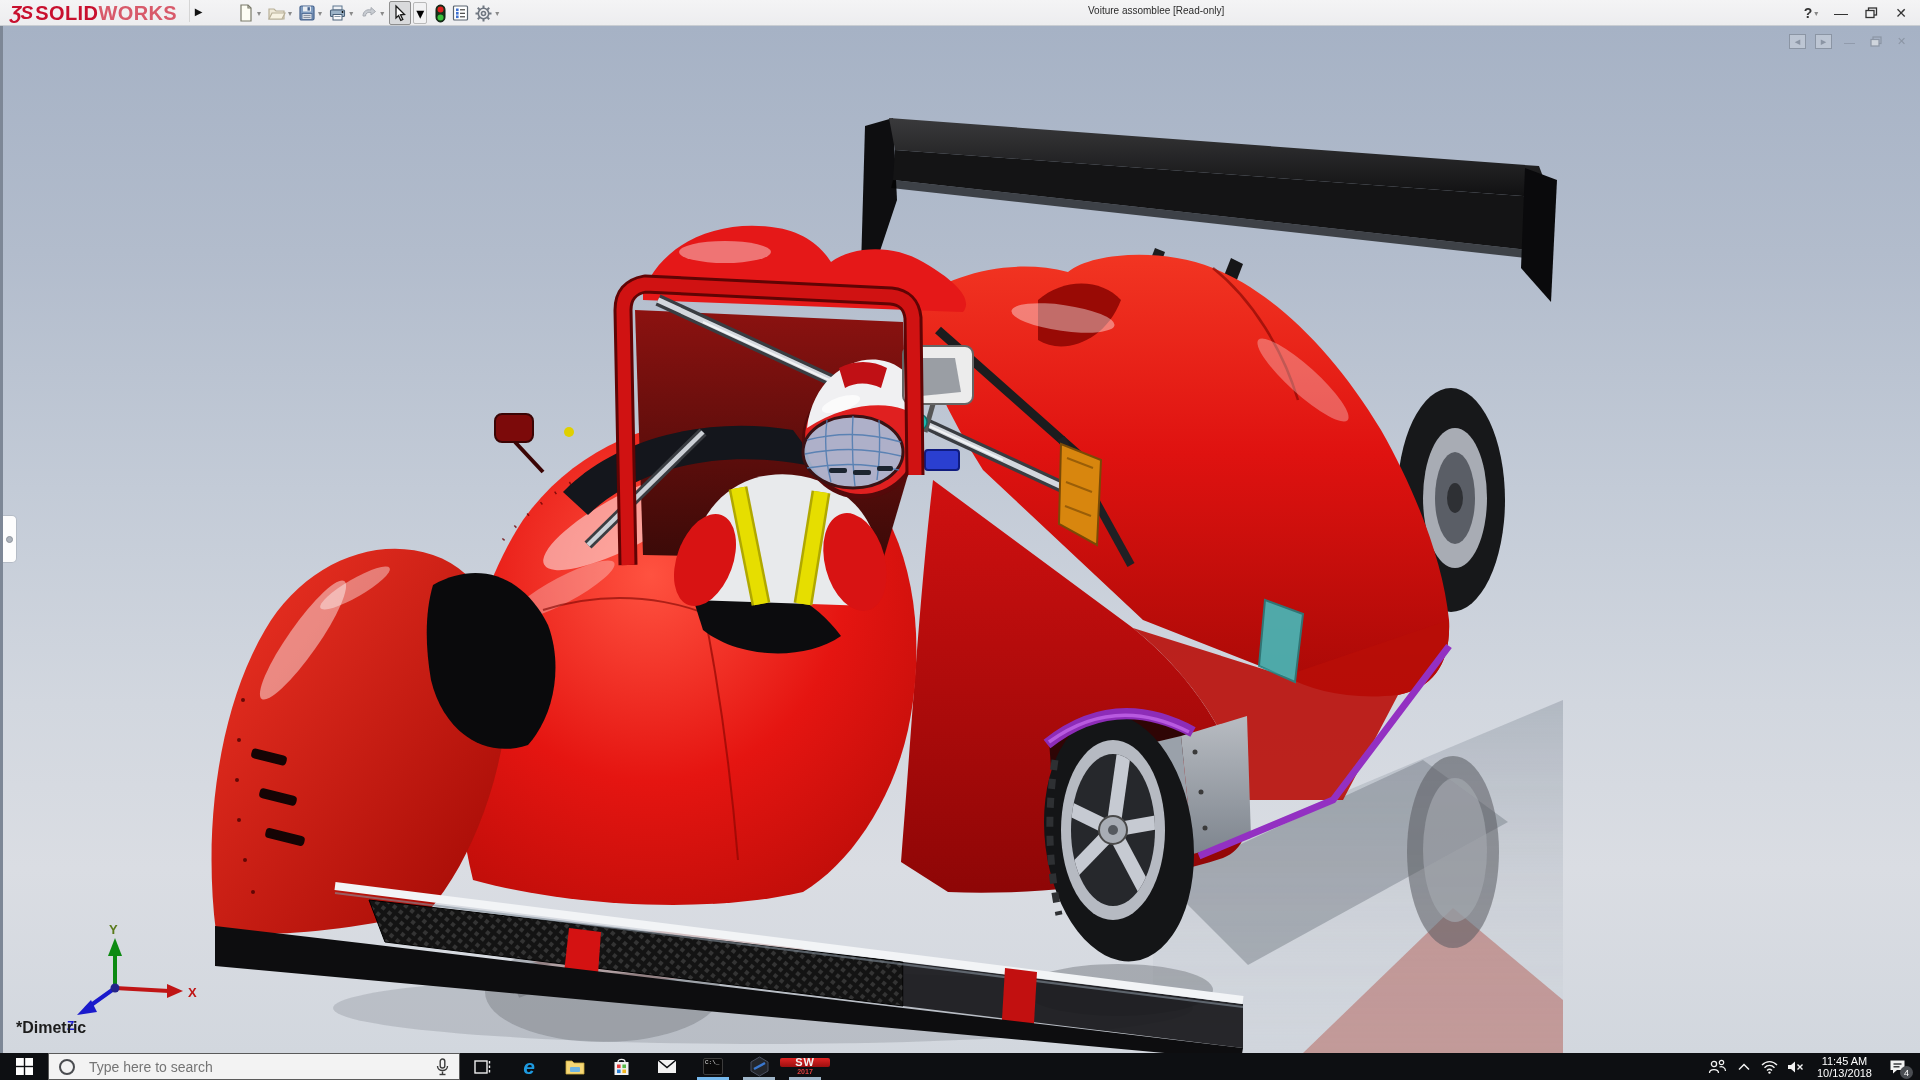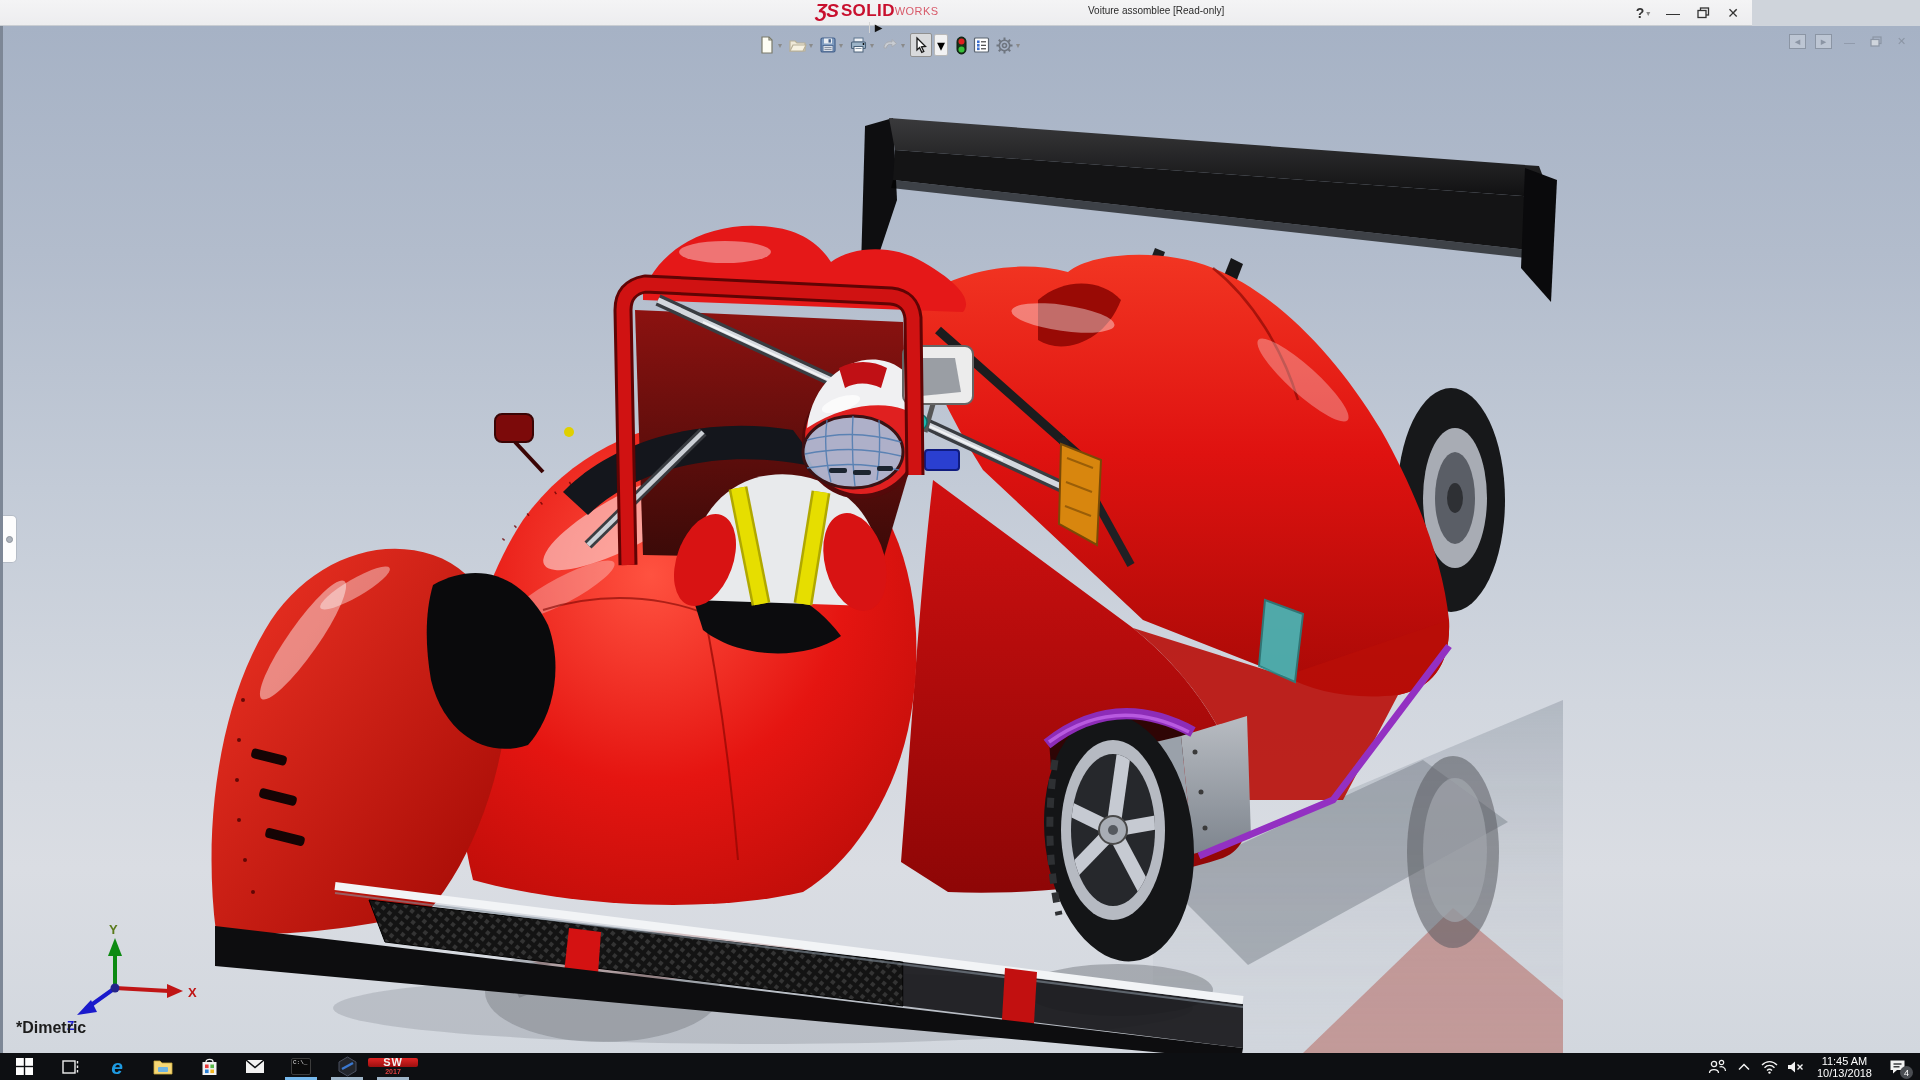--- a/index.html
+++ b/index.html
@@ -1,26 +1,26 @@
 <!DOCTYPE html>
 <html><head>
 <meta charset="utf-8">
 <style>
   html,body{margin:0;padding:0;width:1920px;height:1080px;overflow:hidden;
     font-family:"Liberation Sans","DejaVu Sans",sans-serif;background:#cfd4db;}
   *{box-sizing:border-box;}
 
   
-  .titlebar{position:absolute;left:0;top:0;width:1752px;height:26px;
+  .titlebar{position:absolute;left:0;top:0;width:1920px;height:26px;
     background:linear-gradient(#f4f4f5,#ededef);border-bottom:1px solid #c9cdd2;
-    display:flex;align-items:center;z-index:50;flex-direction:column;}
+    display:flex;align-items:flex-start;z-index:50;}
   .brand{display:flex;align-items:baseline;padding:0 8px 0 10px;height:26px;align-items:center;}
   .brand-glyph{font-style:italic;font-weight:bold;font-size:19px;color:#c8102e;letter-spacing:-1px;margin-right:3px;}
-  .brand-bold{font-weight:bold;font-size:17px;color:#c8102e;letter-spacing:.4px;}
-  .brand-light{font-weight:normal;font-size:11px;color:#d85a6a;letter-spacing:.4px;}
+  .brand-bold{font-weight:bold;font-size:20px;color:#c8102e;letter-spacing:.4px;}
+  .brand-light{font-weight:bold;font-size:20px;color:#d85a6a;letter-spacing:.4px;}
   .menu-expand{width:18px;height:22px;display:flex;align-items:center;justify-content:center;
     font-size:10px;color:#111;border-left:1px solid #d5d5d5;margin-left:4px;cursor:pointer;}
   .toolbar{display:flex;align-items:center;margin-left:28px;height:26px;}
   .tbtn{display:flex;align-items:center;height:24px;padding:0 1px;margin:0 1px;border-radius:2px;}
   .tbtn .caret{font-size:8px;color:#8a8a8a;margin:0 2px 0 2px;}
   .tbtn svg{display:block;}
   .tbtn.pressed{background:#d9dadc;border:1px solid #909090;}
   .caret-cell{border:1px solid #b9b9b9;border-radius:2px;height:22px;display:flex;align-items:center;padding:0 2px;margin-left:1px;background:#f2f2f3;}
   .tb-title{position:absolute;left:1088px;top:5px;font-size:10px;color:#2b2b2b;white-space:nowrap;}
   .winbtns{position:absolute;right:4px;top:0;height:26px;display:flex;align-items:center;}
@@ -461,20 +461,30 @@
 <div class="taskbar">
   <div class="start">
     <svg width="17" height="17" viewBox="0 0 17 17">
       <rect x="0" y="0" width="7.8" height="7.8" fill="#fdfdfd"></rect>
       <rect x="9.2" y="0" width="7.8" height="7.8" fill="#fdfdfd"></rect>
       <rect x="0" y="9.2" width="7.8" height="7.8" fill="#fdfdfd"></rect>
       <rect x="9.2" y="9.2" width="7.8" height="7.8" fill="#fdfdfd"></rect>
       </svg>
   </div>
 
+  <div class="searchbox">
+    <div class="cortana"></div>
+    <input type="text" placeholder="Type here to search" style="">
+    <svg class="mic" width="13" height="18" viewBox="0 0 13 18">
+      <rect x="4.2" y="1" width="4.6" height="9" rx="2.3" fill="none" stroke="#3c3c3c" stroke-width="1.4"></rect>
+      <path d="M1.5 8 C1.5 14 11.5 14 11.5 8" fill="none" stroke="#3c3c3c" stroke-width="1.4"></path>
+      <line x1="6.5" y1="13.5" x2="6.5" y2="16" stroke="#3c3c3c" stroke-width="1.4"></line>
+      <line x1="3.5" y1="16.5" x2="9.5" y2="16.5" stroke="#3c3c3c" stroke-width="1.4"></line>
+      </svg>
+  </div>
 
   <div class="tb-icons">
     <div class="app">
       <svg width="18" height="16" viewBox="0 0 18 16">
         <rect x="1" y="2" width="12" height="12" fill="none" stroke="#eee" stroke-width="1.4"></rect>
         <line x1="15.5" y1="2" x2="15.5" y2="14" stroke="#eee" stroke-width="1.4" stroke-dasharray="2.5 2"></line>
         </svg>
     </div>
     <div class="app">
       <span style="font-weight:bold;font-size:21px;color:#1e9ae0;font-style:italic;line-height:20px;">e</span>

